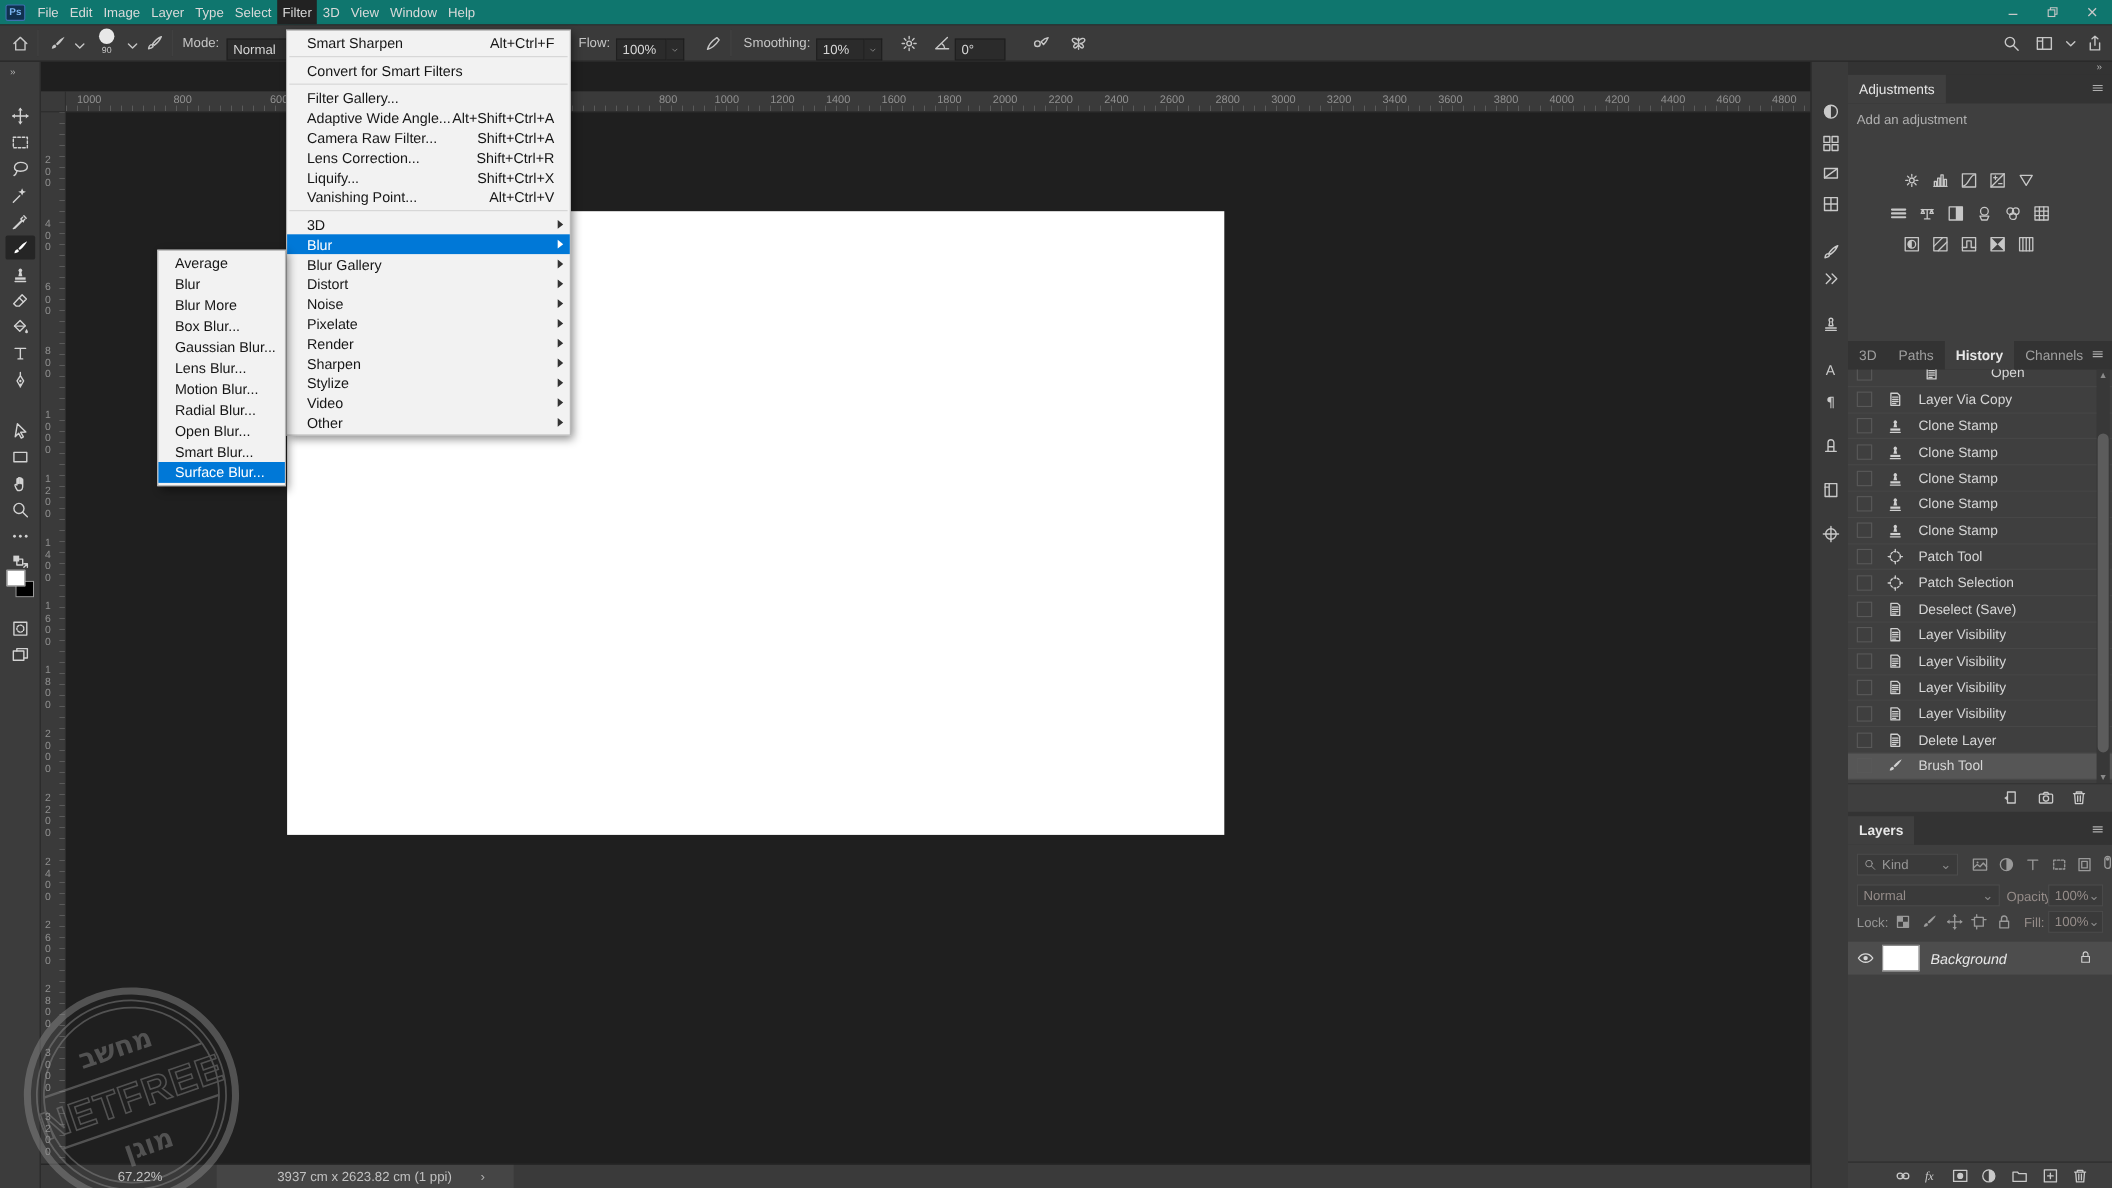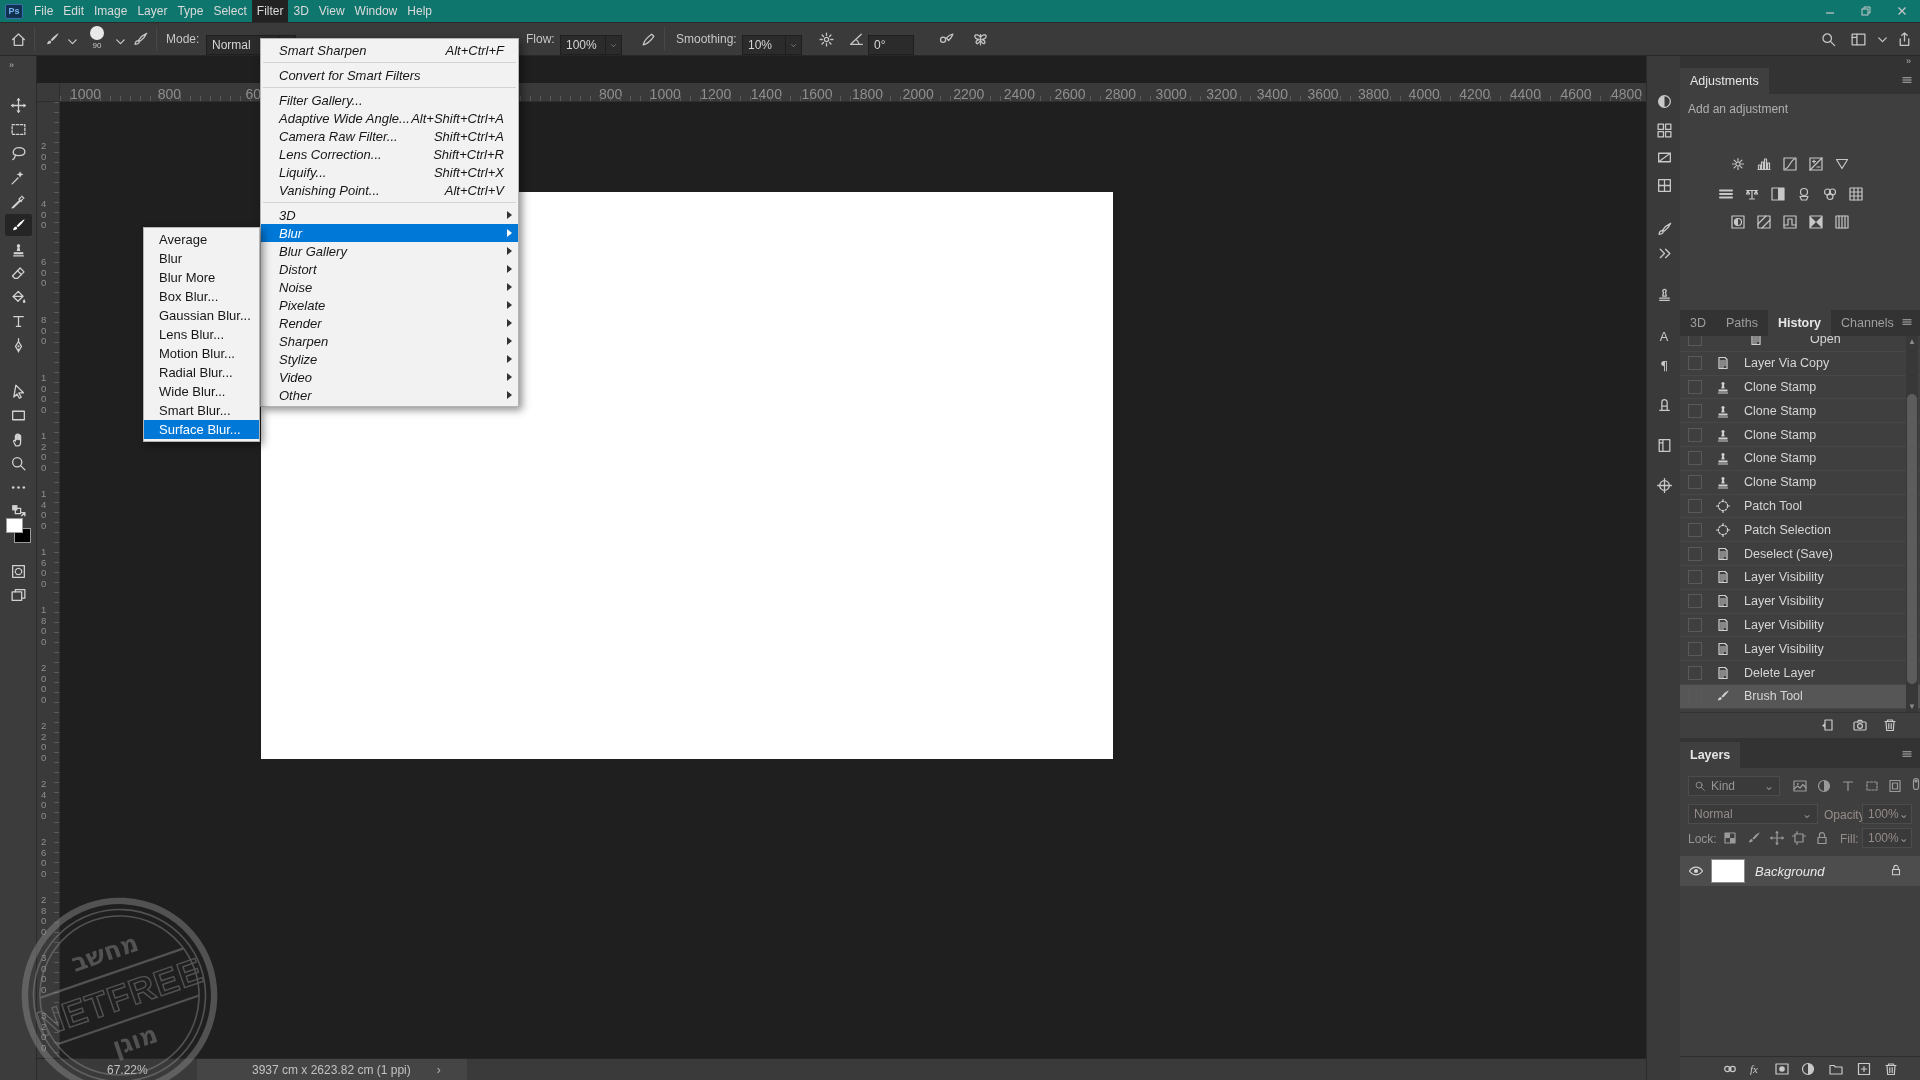--- a/index.html
+++ b/index.html
@@ -48,21 +48,21 @@
           padding:0 10px;font-size:12px;color:#dcdcdc;border-right:1px solid #222;}
   .doctab .close{margin-left:10px;color:#a8a8a8;font-size:11px;}
 
   
   .ruler-corner{position:absolute;left:37px;top:83px;width:23px;height:19px;background:#3a3a3a;
                 border-right:1px solid #2e2e2e;border-bottom:1px solid #2e2e2e;z-index:6;}
   .hruler{position:absolute;left:60px;top:83px;width:1586px;height:19px;background:#3a3a3a;
           border-bottom:1px solid #2e2e2e;overflow:hidden;z-index:6;}
   .hruler:after{content:"";position:absolute;left:0;bottom:0;width:100%;height:5px;
           background:repeating-linear-gradient(90deg,#5a5a5a 0 1px,transparent 1px 10px);}
-  .hr-label{position:absolute;top:3px;font-size:14px;color:#8f8f8f;}
+  .hr-label{position:absolute;top:3px;font-size:10px;color:#8f8f8f;}
   .vruler{position:absolute;left:37px;top:102px;width:23px;height:956px;background:#3a3a3a;
           border-right:1px solid #2e2e2e;overflow:hidden;z-index:6;}
   .vruler:after{content:"";position:absolute;top:0;right:0;height:100%;width:5px;
           background:repeating-linear-gradient(180deg,#5a5a5a 0 1px,transparent 1px 10px);}
   .vr-label{position:absolute;left:4px;font-size:9.5px;line-height:10.5px;color:#8f8f8f;white-space:pre-line;}
 
   
   .pasteboard{position:absolute;left:60px;top:102px;width:1586px;height:956px;background:#1f1f1f;}
   .canvas-doc{position:absolute;left:201px;top:90px;width:852px;height:567px;background:#ffffff;}
 
@@ -116,21 +116,21 @@
   .lyr-icon{position:absolute;width:17px;height:17px;color:#9a9a9a;}
   .layer-row{position:absolute;left:0;width:240px;height:30px;background:#4d4d4d;display:flex;align-items:center;}
   .layer-thumb{width:34px;height:24px;background:#ffffff;border:1px solid #8a8a8a;margin-left:6px;}
   .layer-name{margin-left:10px;font-size:13px;font-style:italic;color:#e8e8e8;}
   .dock-bottom{position:absolute;left:0;top:1000px;width:240px;height:24px;background:#3f3f3f;
                border-top:1px solid #2e2e2e;}
 
   
   .menu{position:absolute;background:#f2f2f2;border:1px solid #b4b4b4;box-shadow:3px 3px 8px rgba(0,0,0,.45);
         padding:2px 0;z-index:100;font-size:13px;color:#161616;}
-  #filter-menu{left:260px;top:38px;width:259px;font-style:italic;}
+  #filter-menu{left:260px;top:27px;width:259px;}
   #blur-submenu{left:143px;top:227px;width:117px;}
   .menu-row{height:18px;display:flex;align-items:center;position:relative;}
   #blur-submenu .menu-row{height:19px;}
   .menu-row .lbl{margin-left:18px;white-space:nowrap;}
   #blur-submenu .menu-row .lbl{margin-left:15px;}
   .menu-row .sc{margin-left:auto;margin-right:14px;white-space:nowrap;}
   .menu-row .arrow{position:absolute;right:6px;top:50%;transform:translateY(-50%);
         width:0;height:0;border-left:5px solid #333;border-top:4px solid transparent;border-bottom:4px solid transparent;}
   .menu-row.hl{background:#0078d7;color:#ffffff;}
   .menu-row.hl .arrow{border-left-color:#ffffff;}
@@ -1190,21 +1190,21 @@
       <div class="menu-row">
         <span class="lbl">Lens Blur...</span>
       </div>
       <div class="menu-row">
         <span class="lbl">Motion Blur...</span>
       </div>
       <div class="menu-row">
         <span class="lbl">Radial Blur...</span>
       </div>
       <div class="menu-row">
-        <span class="lbl">Wide Blur...</span>
+        <span class="lbl">Open Blur...</span>
       </div>
       <div class="menu-row">
         <span class="lbl">Smart Blur...</span>
       </div>
       <div class="menu-row hl">
         <span class="lbl">Surface Blur...</span>
       </div>
     </div>
 
 </div>

